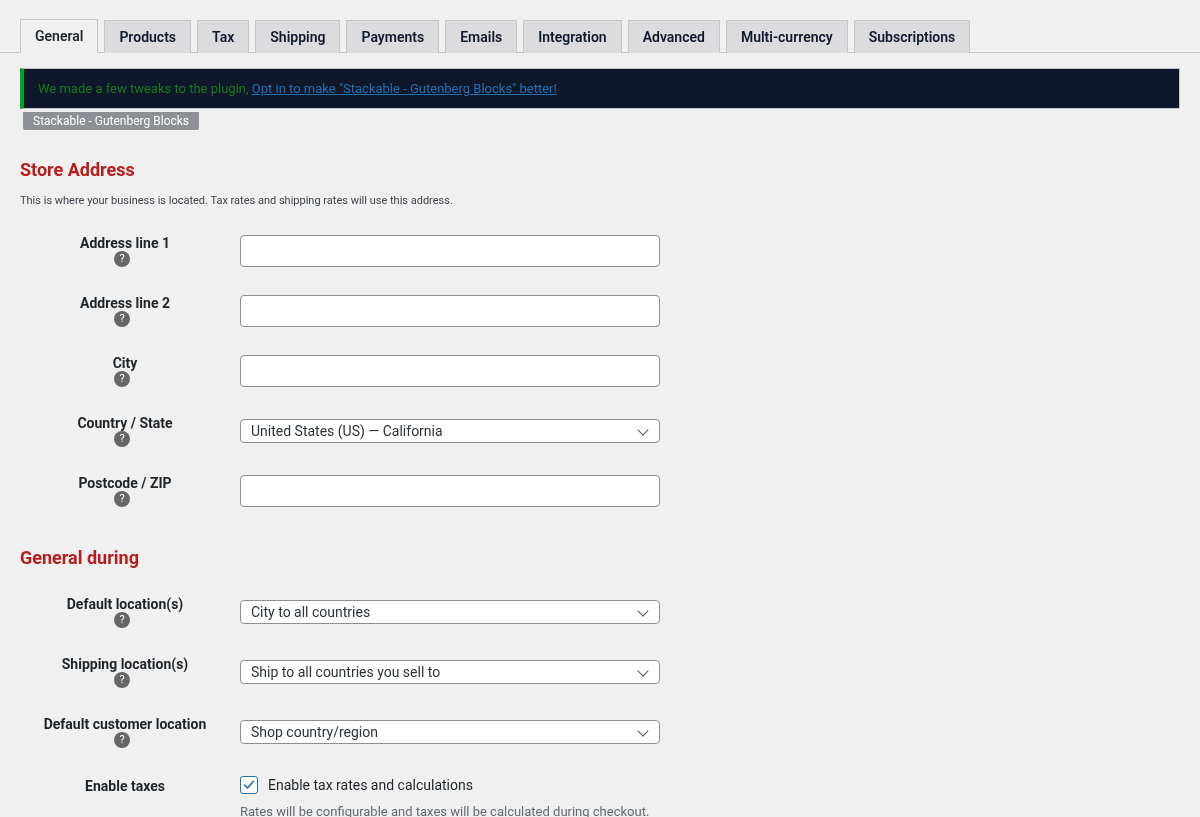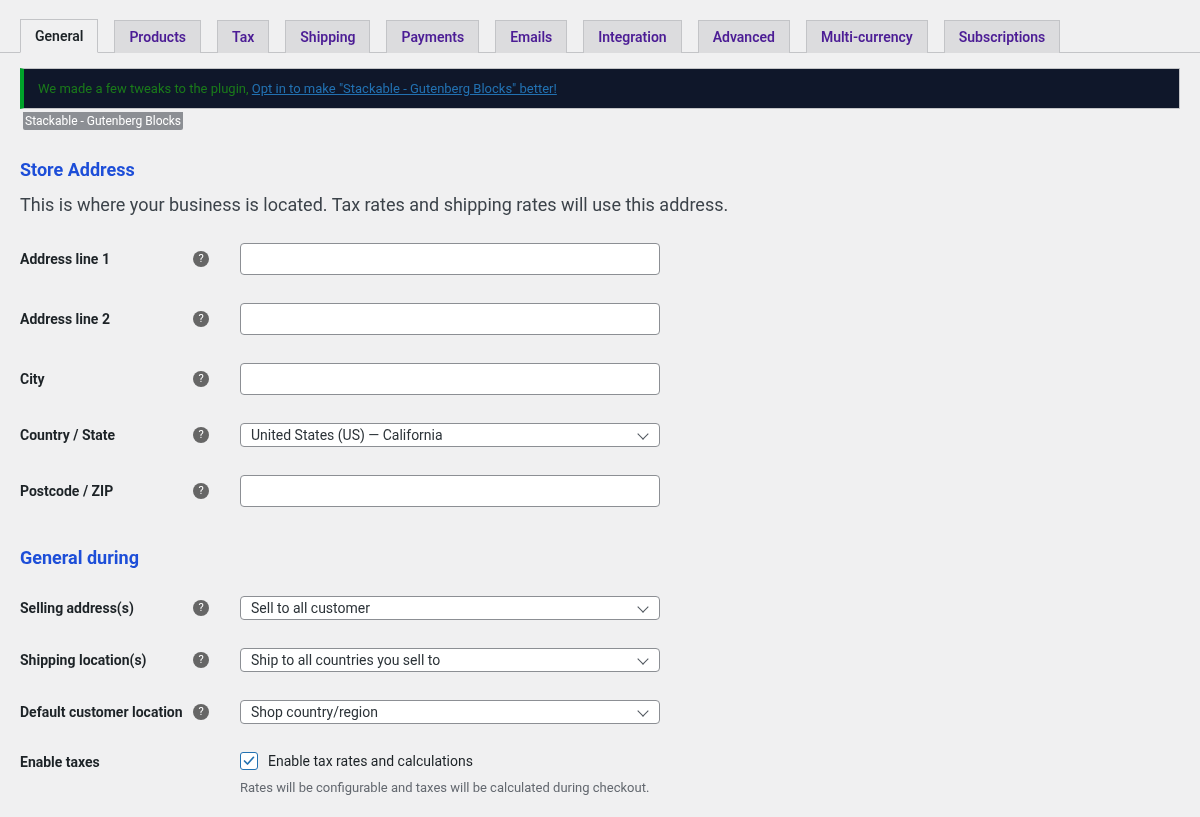--- a/index.html
+++ b/index.html
@@ -28,22 +28,22 @@
     gap: 0;
     height: 52px;
   }
   .tab {
     display: inline-flex;
     align-items: center;
     padding: 8px 14px;
     background: #dcdcde;
     border: 1px solid #c3c4c7;
     border-bottom: none;
-    margin-left: 16px;
-    color: #4c1d95;
+    margin-left: 6px;
+    color: #0f172a;
     font-size: 14px;
     font-weight: 600;
     cursor: pointer;
     position: relative;
     top: 1px;
   }
   .tab.active {
     background: #f0f0f1;
     border-bottom: 1px solid #f0f0f1;
     color: #1d2327;
@@ -64,56 +64,57 @@
   .notice a {
     color: #2271b1;
     text-decoration: underline;
   }
   .notice-tag {
     position: absolute;
     left: -1px;
     bottom: -22px;
     background: #8c8f94;
     color: #fff;
-    padding: 2px 2px;
+    padding: 2px 10px;
     font-size: 12px;
     border-radius: 0 0 2px 2px;
   }
 
   
   .content {
     padding: 20px 20px 40px 20px;
   }
   h2.section-title {
     font-size: 18px;
     font-weight: 700;
-    color: #1d4ed8;
+    color: #b91c1c;
     margin: 30px 0 6px 0;
   }
   h2.section-title.sub {
     margin-top: 40px;
   }
   p.section-desc {
-    font-size: 18px;
+    font-size: 11px;
     color: #3c434a;
     margin: 14px 0 10px 0;
   }
 
   
   .form-row {
     display: flex;
     align-items: center;
     margin-top: 28px;
   }
   .label-col {
     width: 220px;
     display: flex;
     align-items: center;
     justify-content: space-between;
-    padding-right: 25px;
+    padding-right: 10px;
+    flex-direction: column;
   }
   .label-col label {
     font-size: 14px;
     font-weight: 700;
     color: #1d2327;
   }
   .help-icon {
     width: 16px; height: 16px;
     border-radius: 50%;
     background: #666;
@@ -295,26 +296,26 @@
       </div>
       <div class="field-col">
         <input type="text" class="input-text" value="" style="">
       </div>
     </div>
 
     <h2 class="section-title sub">General during</h2>
 
     <div class="form-row">
       <div class="label-col">
-        <label>Selling address(s)</label>
+        <label>Default location(s)</label>
         <span class="help-icon">?</span>
       </div>
       <div class="field-col">
         <div class="select-box">
-          <span>Sell to all customer</span>
+          <span>City to all countries</span>
           <span class="chevron"></span>
         </div>
       </div>
     </div>
 
     <div class="form-row">
       <div class="label-col">
         <label>Shipping location(s)</label>
         <span class="help-icon">?</span>
       </div>

